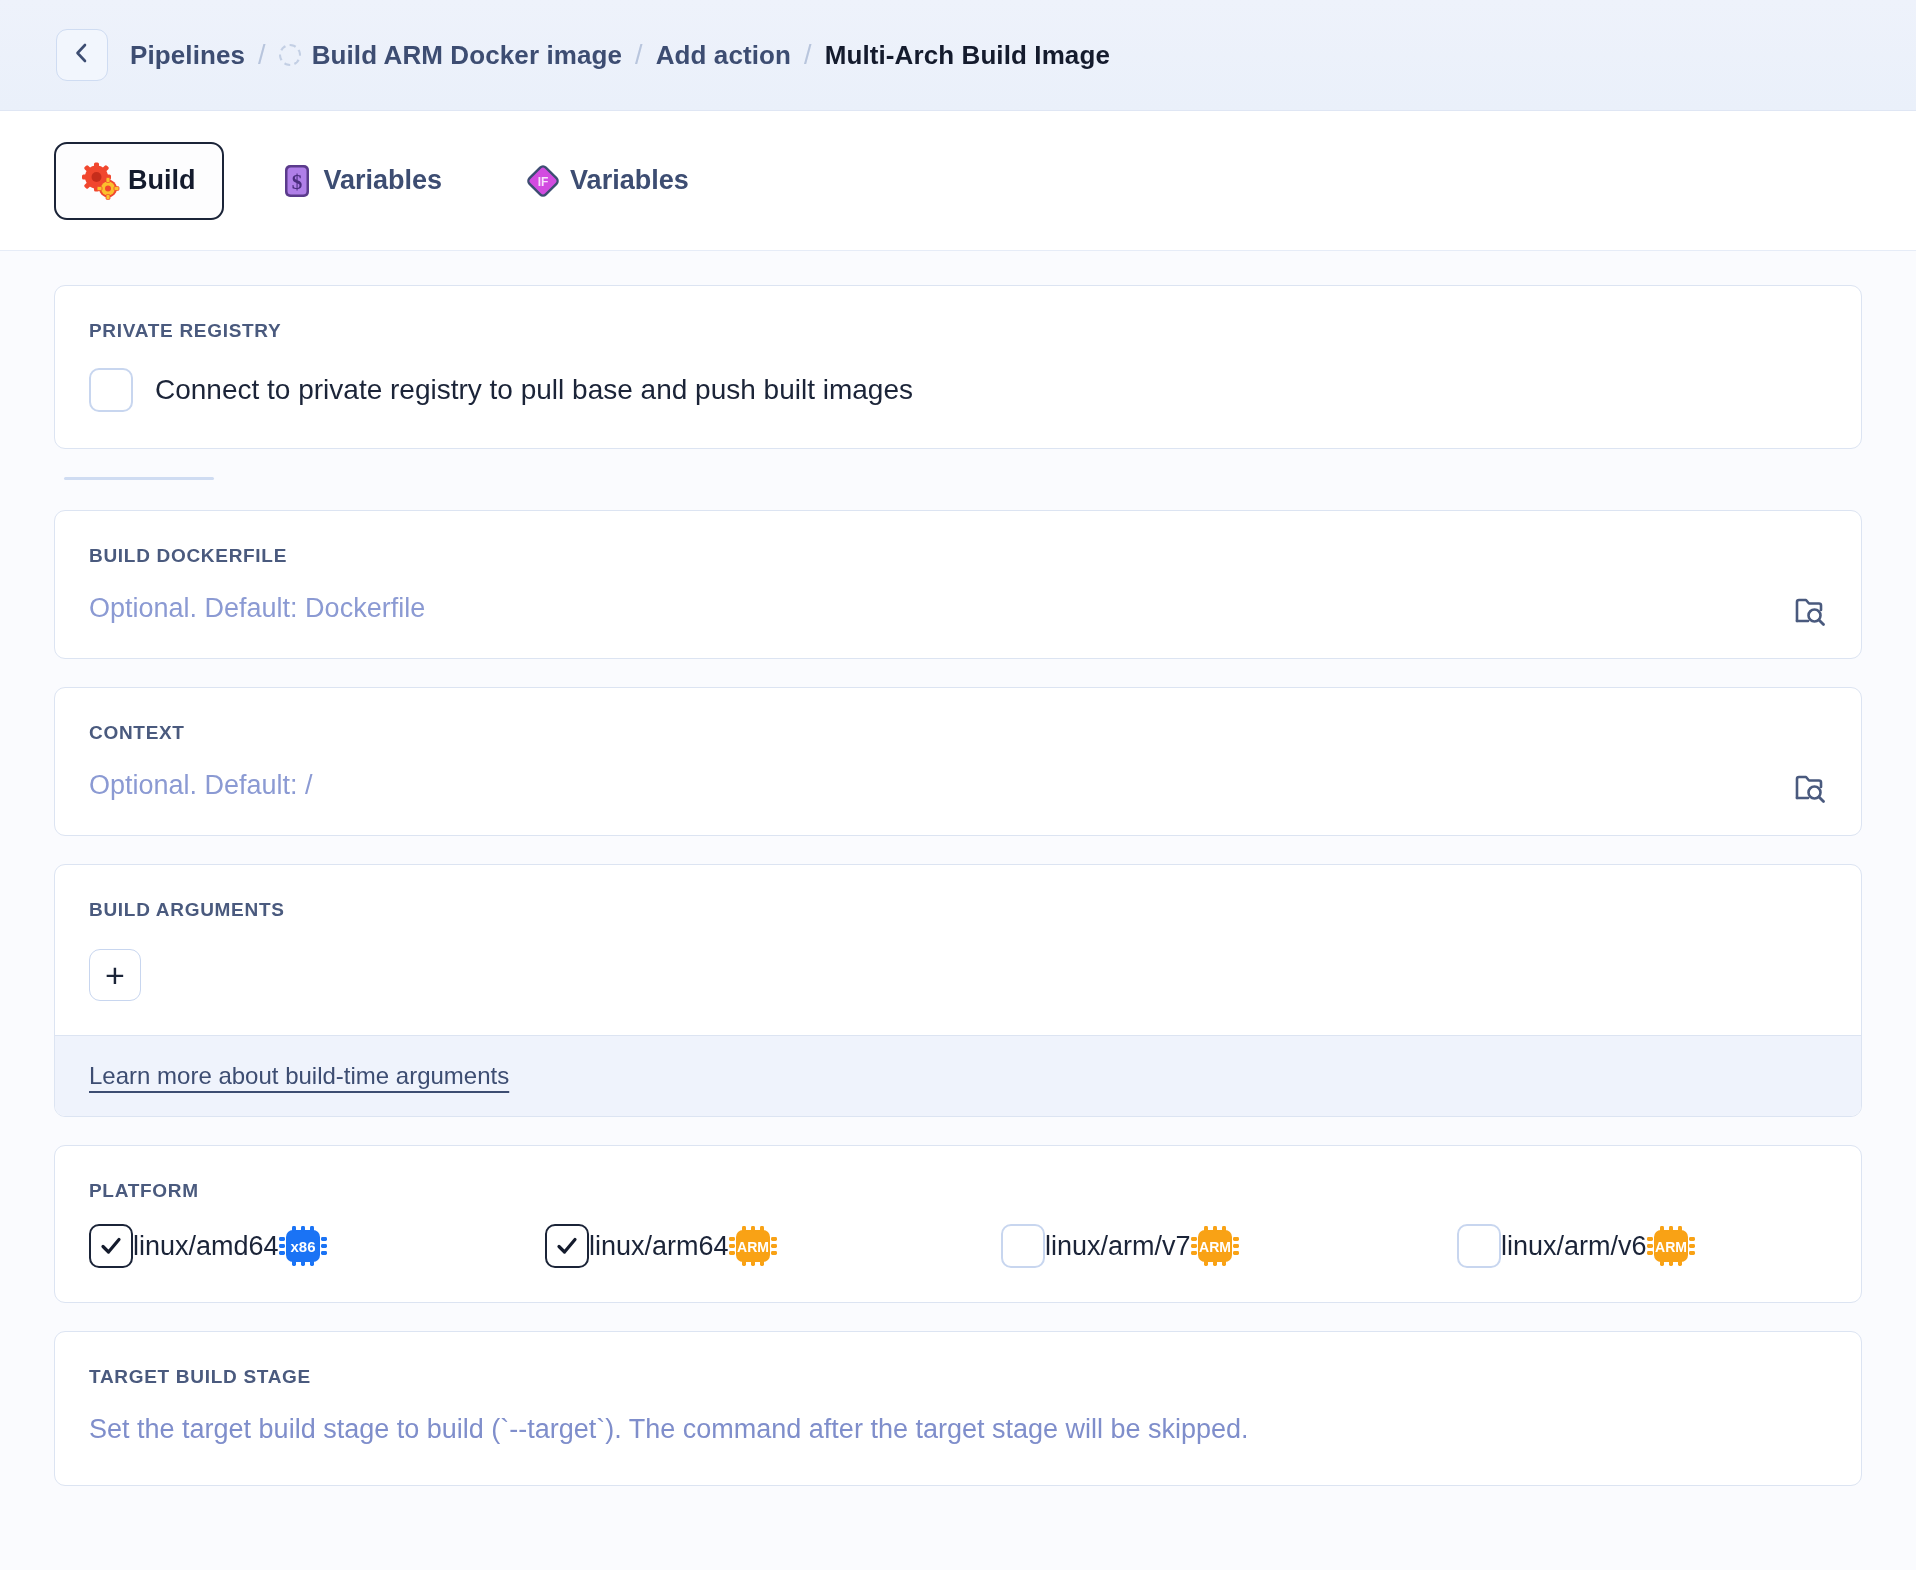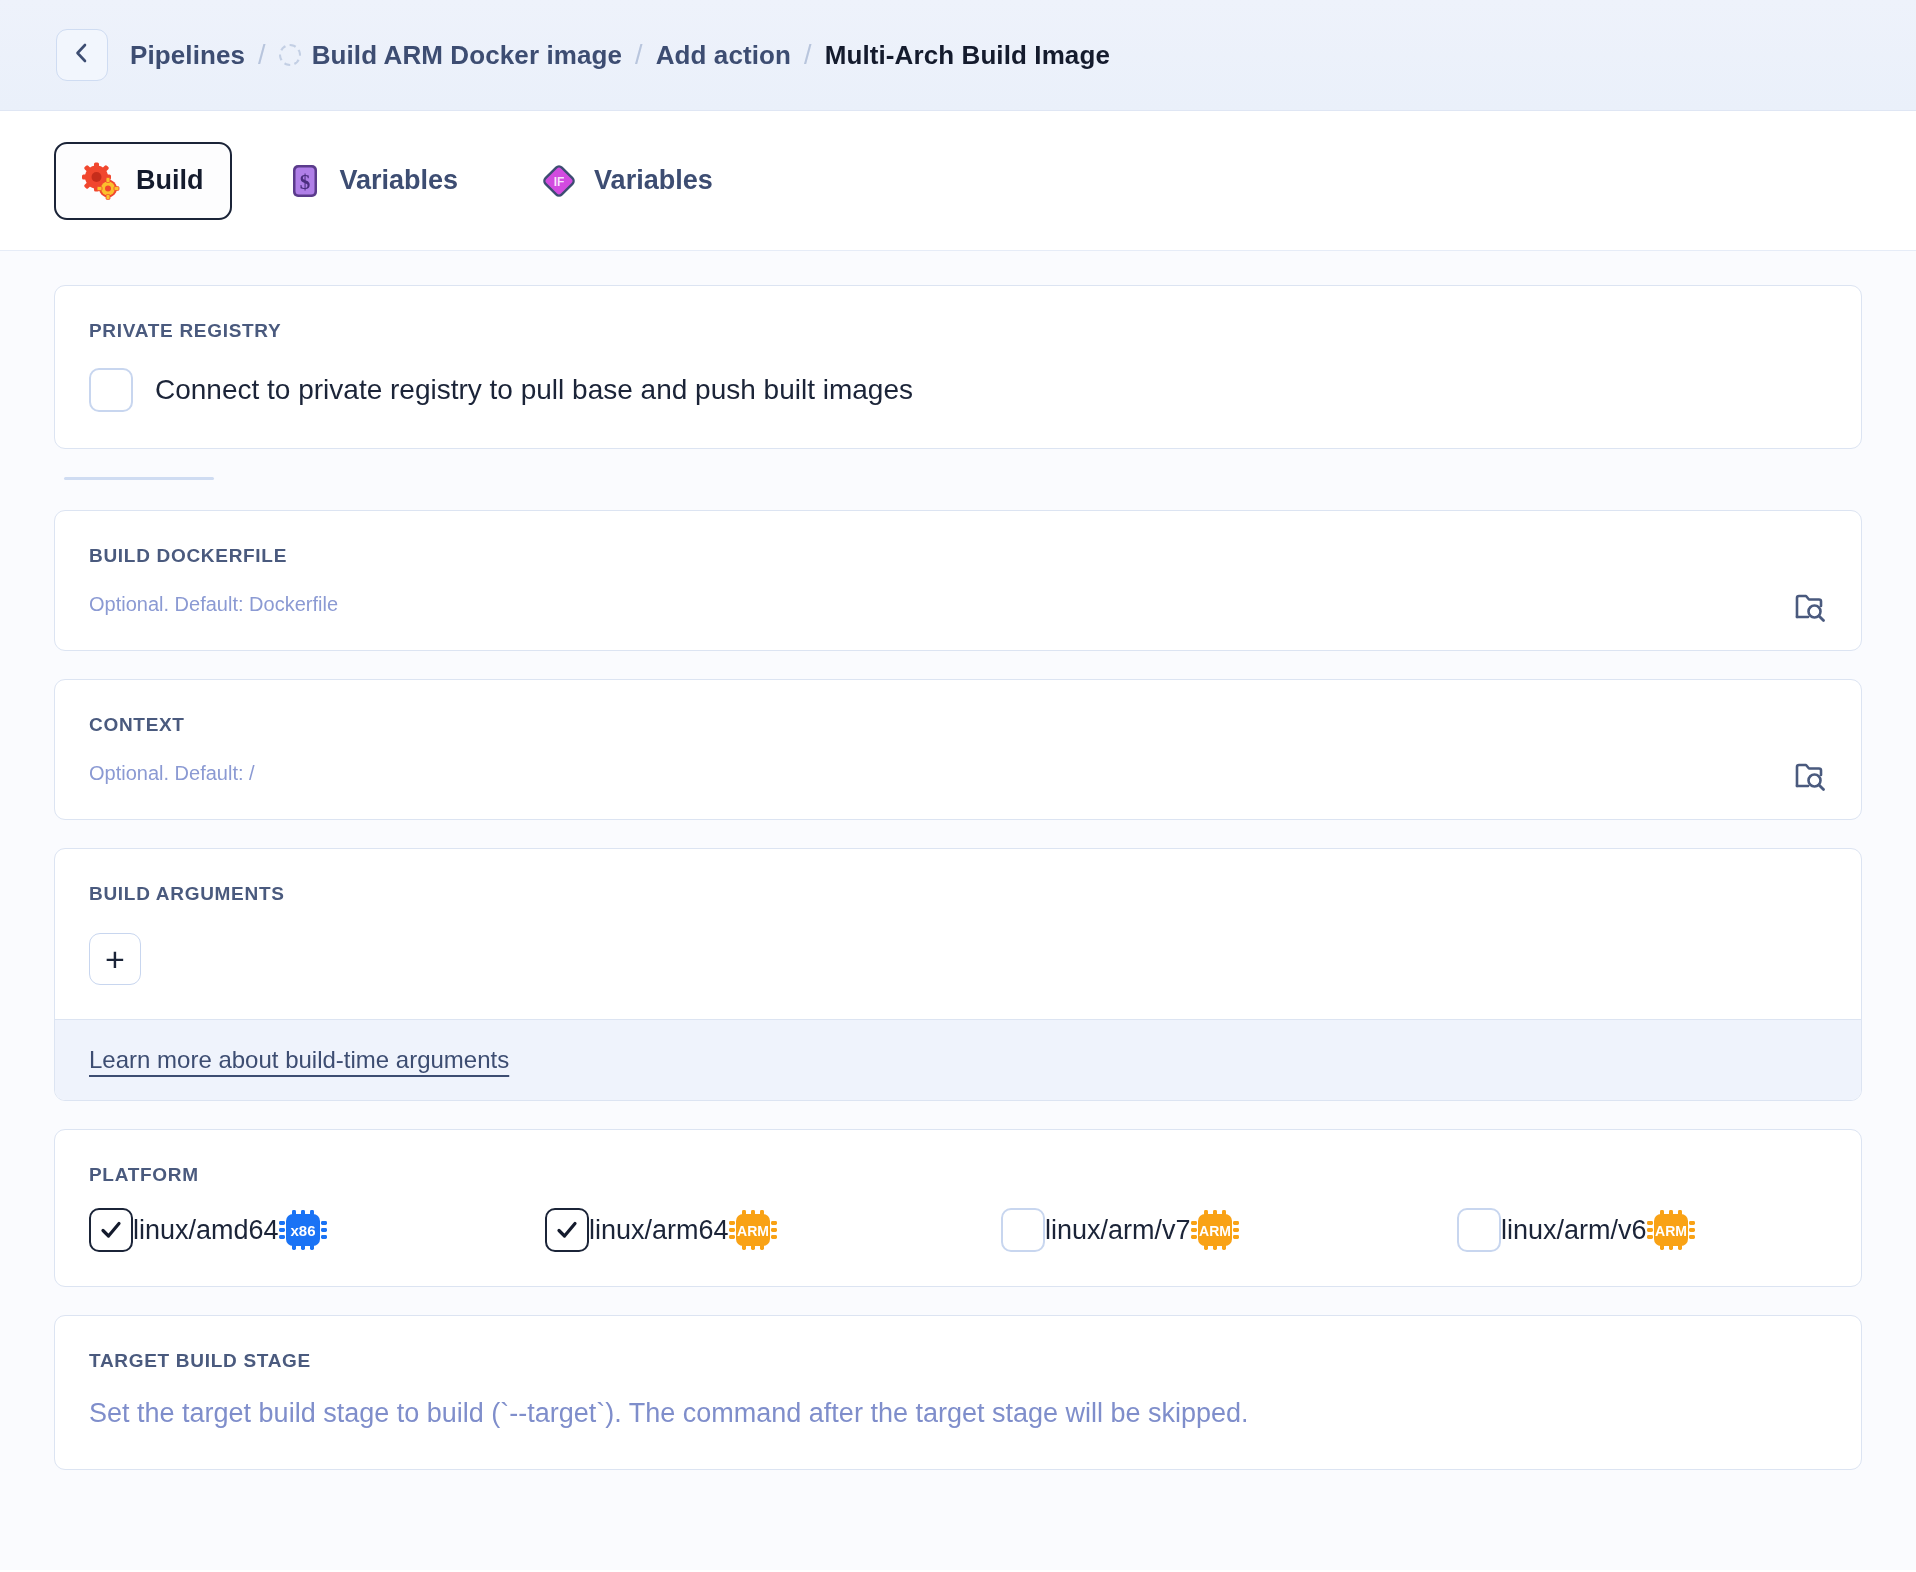--- a/index.html
+++ b/index.html
@@ -62,21 +62,21 @@
     height: 140px;
     background: #ffffff;
     display: flex;
     align-items: center;
     padding-left: 54px;
     gap: 0px;
     border-bottom: 1px solid #e6ecf7;
   }
   .tab {
     display: flex; align-items: center;
-    gap: 16px;
+    gap: 8px;
     padding: 18px 26px;
     border-radius: 13px;
     cursor: pointer;
     font-size: 27px;
     font-weight: bold;
     color: #3d4d72;
     margin-right: 26px;
     border: 2px solid transparent;
   }
   .tab.active {
@@ -99,21 +99,21 @@
     margin-bottom: 28px;
   }
   .card-label {
     font-size: 19px;
     font-weight: bold;
     letter-spacing: 0.7px;
     color: #4a5a7e;
     padding: 34px 34px 0 34px;
   }
   .field-value {
-    font-size: 20px;
+    font-size: 27px;
     color: #8b9ad3;
     padding: 26px 34px 34px 34px;
   }
   .field-row {
     display: flex;
     align-items: center;
     justify-content: space-between;
     padding-right: 34px;
   }
   .field-row .field-value { flex: 1; }

